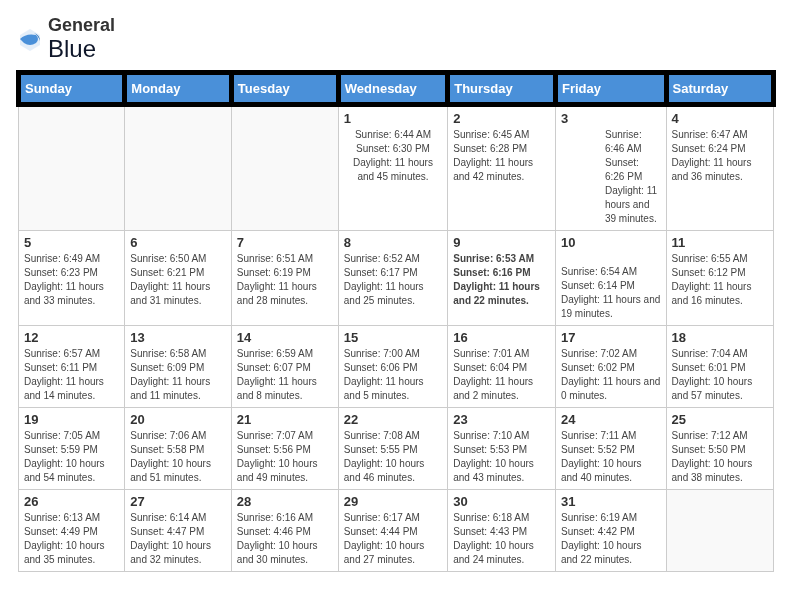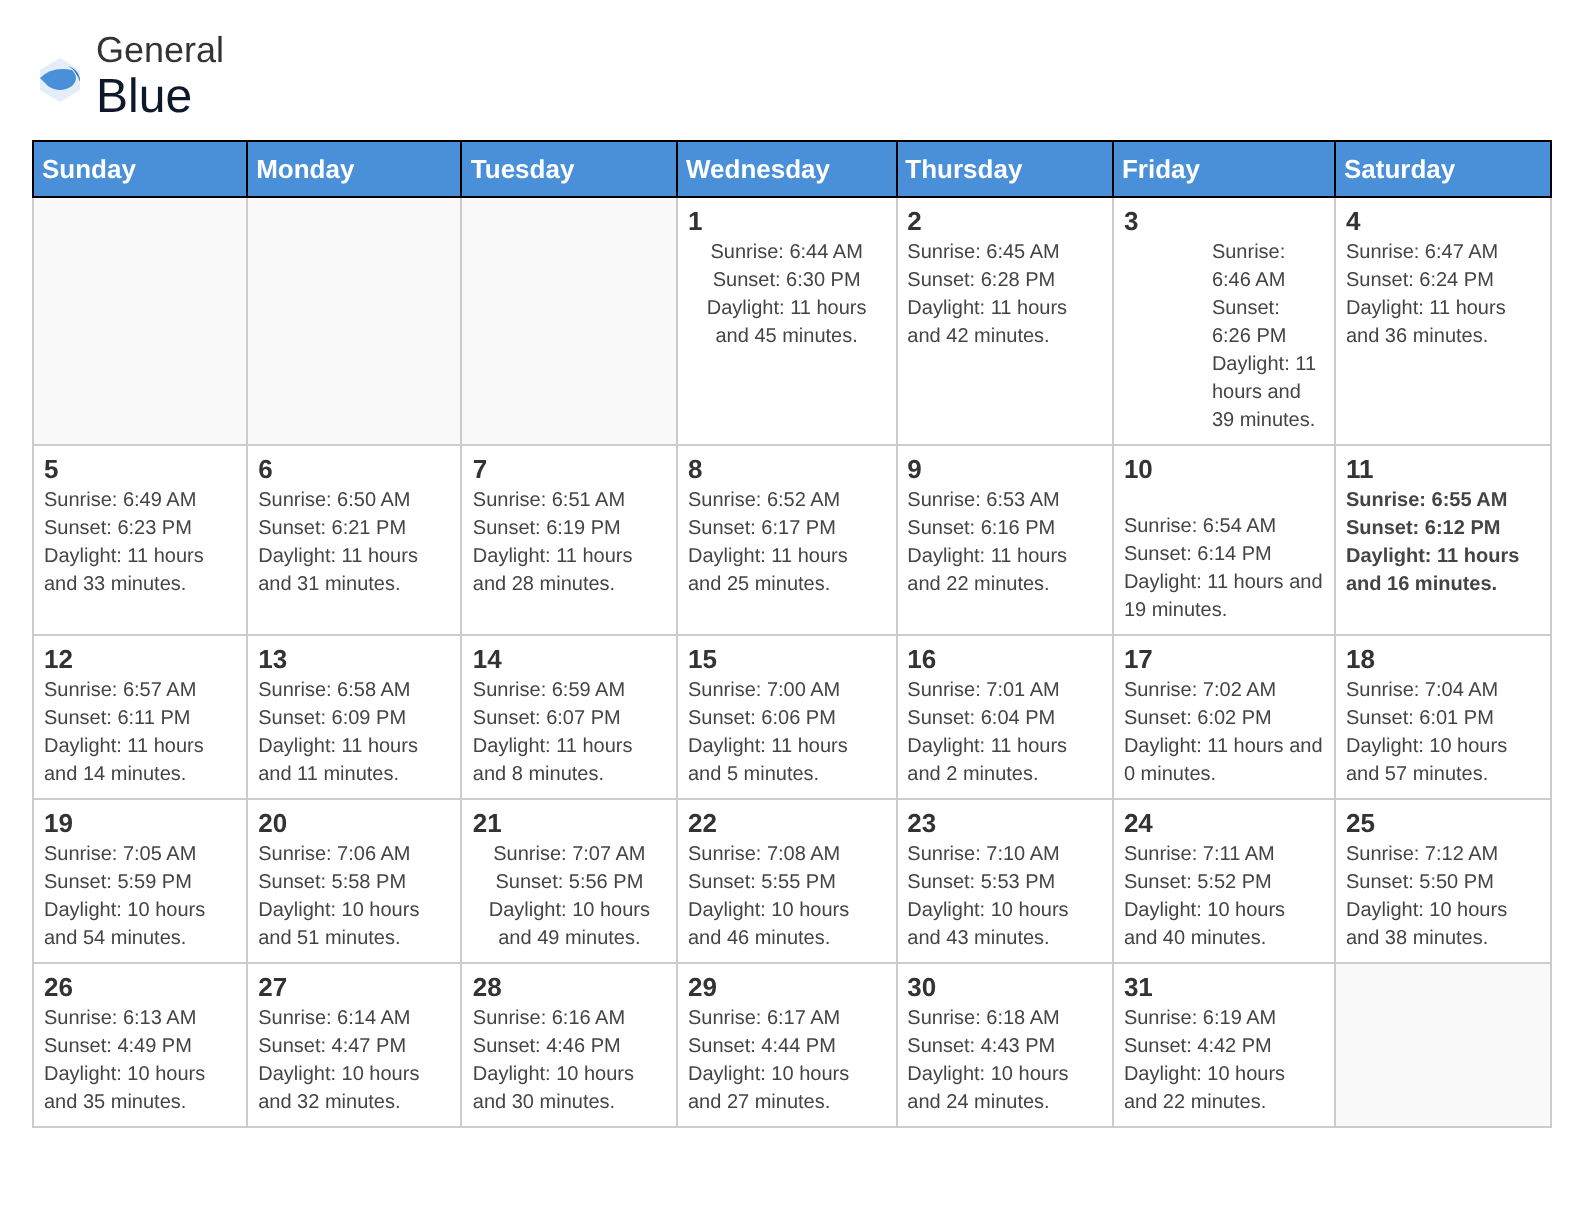--- a/index.html
+++ b/index.html
@@ -20,21 +20,21 @@
       display: flex;
       align-items: center;
     }
     .logo-text {
       display: flex;
       flex-direction: column;
       line-height: 1.1;
     }
     .logo-general {
       font-size: 18px;
-      font-weight: normal;
+      font-weight: bold;
       color: #333;
     }
     .logo-blue {
       font-size: 24px;
       font-weight: normal;
       color: #0f172a;
     }
     .logo-icon {
       width: 28px;
       height: 28px;
@@ -57,21 +57,21 @@
       width: 100%;
       border-collapse: collapse;
     }
     .calendar th {
       background: #4a90d9;
       color: #fff;
       font-size: 13px;
       font-weight: bold;
       padding: 6px 4px;
       text-align: left;
-      border: 1px solid #000000;
+      border: 5px solid #000000;
     }
     .calendar td {
       vertical-align: top;
       border: 1px solid #ccc;
       padding: 4px 5px;
       width: 113px;
       min-height: 80px;
       font-size: 10.5px;
       color: #333;
       background: #fff;
@@ -174,33 +174,33 @@
 Daylight: 11 hours and 28 minutes.</div>
         </td>
         <td>
           <span class="day-number">8</span>
           <div class="day-info" style="white-space: pre-line;">Sunrise: 6:52 AM
 Sunset: 6:17 PM
 Daylight: 11 hours and 25 minutes.</div>
         </td>
         <td>
           <span class="day-number">9</span>
-          <div class="day-info" style="white-space: pre-line;">Sunrise: 6:53 AM
+          <div class="day-info" style="white-space: pre-line; font-weight: bold;">Sunrise: 6:53 AM
 Sunset: 6:16 PM
 Daylight: 11 hours and 22 minutes.</div>
         </td>
         <td>
           <span class="day-number">10</span>
           <div class="day-info" style="white-space: pre-line; margin-top: 15px;">Sunrise: 6:54 AM
 Sunset: 6:14 PM
 Daylight: 11 hours and 19 minutes.</div>
         </td>
         <td>
           <span class="day-number">11</span>
-          <div class="day-info" style="white-space: pre-line; font-weight: bold;">Sunrise: 6:55 AM
+          <div class="day-info" style="white-space: pre-line;">Sunrise: 6:55 AM
 Sunset: 6:12 PM
 Daylight: 11 hours and 16 minutes.</div>
         </td>
       </tr>
       <tr>
         <td>
           <span class="day-number">12</span>
           <div class="day-info" style="white-space: pre-line;">Sunrise: 6:57 AM
 Sunset: 6:11 PM
 Daylight: 11 hours and 14 minutes.</div>
@@ -250,21 +250,21 @@
 Daylight: 10 hours and 54 minutes.</div>
         </td>
         <td>
           <span class="day-number">20</span>
           <div class="day-info" style="white-space: pre-line;">Sunrise: 7:06 AM
 Sunset: 5:58 PM
 Daylight: 10 hours and 51 minutes.</div>
         </td>
         <td>
           <span class="day-number">21</span>
-          <div class="day-info" style="white-space: pre-line; text-align: center;">Sunrise: 7:07 AM
+          <div class="day-info" style="white-space: pre-line;">Sunrise: 7:07 AM
 Sunset: 5:56 PM
 Daylight: 10 hours and 49 minutes.</div>
         </td>
         <td>
           <span class="day-number">22</span>
           <div class="day-info" style="white-space: pre-line;">Sunrise: 7:08 AM
 Sunset: 5:55 PM
 Daylight: 10 hours and 46 minutes.</div>
         </td>
         <td>

